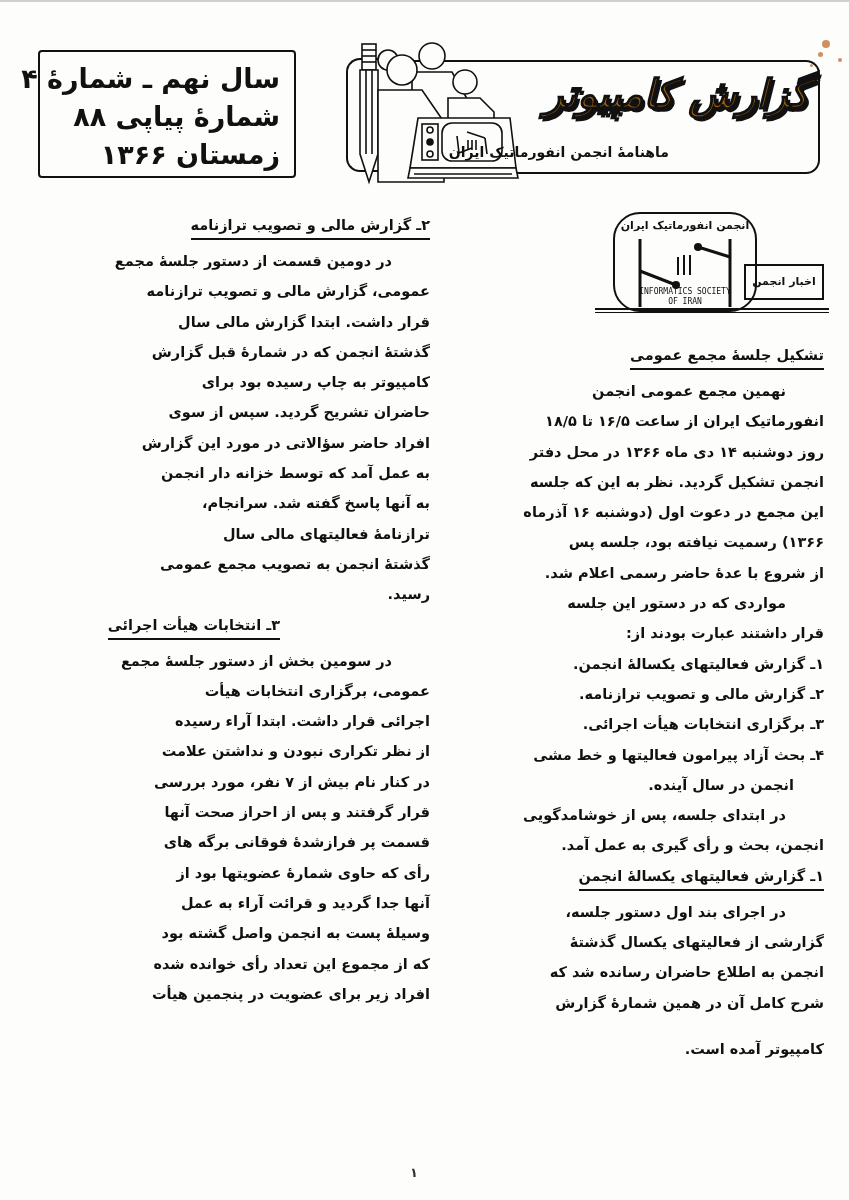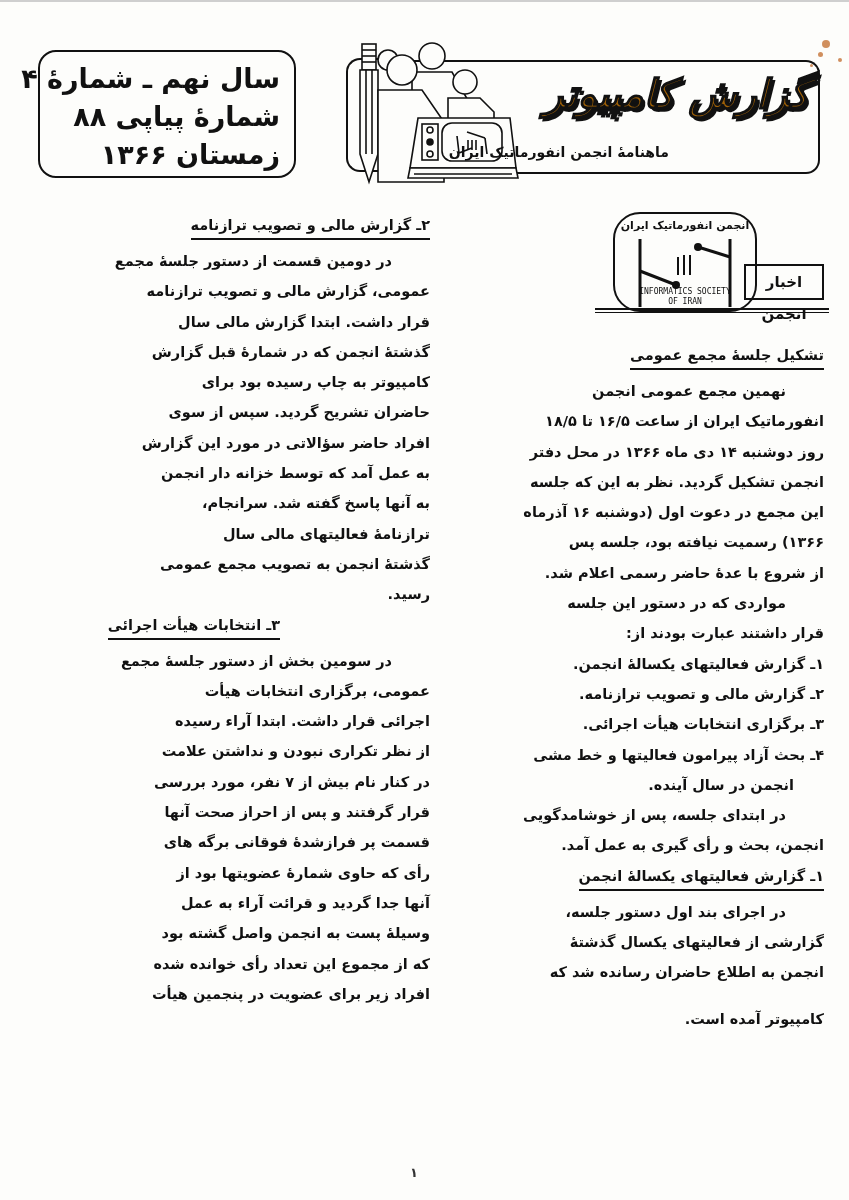--- a/index.html
+++ b/index.html
@@ -6,21 +6,21 @@
   body {
     width:849px; height:1200px; background:#fdfdfb; position:relative; overflow:hidden;
     font-family:"DejaVu Sans", sans-serif; color:#111;
   }
   .topline { position:absolute; left:0; top:0; width:849px; height:2px; background:#cfcfcf; }
   .stain { position:absolute; border-radius:50%; background:#c06a2a; opacity:.75; }
 
   
   .issue-box {
     position:absolute; left:38px; top:50px; width:258px; height:128px;
-    border:2px solid #111; border-radius:18px; box-sizing:border-box;
+    border:2px solid #111; border-radius:4px; box-sizing:border-box;
     direction:rtl; text-align:right; padding:8px 14px 0 10px;
   }
   .issue-line { font-weight:bold; font-size:27px; line-height:38px; white-space:nowrap; }
   .title-box {
     position:absolute; left:400px; top:60px; width:420px; height:114px;
     border:2px solid #111; border-left:none; border-radius:0 14px 14px 0; box-sizing:border-box;
   }
   .title-box-left {
     position:absolute; left:346px; top:58px; width:60px; height:114px;
     border:2px solid #111; border-right:none; border-radius:14px 0 0 14px; box-sizing:border-box;
@@ -33,21 +33,21 @@
   .mag-sub {
     position:absolute; right:180px; top:144px; direction:rtl;
     font-weight:bold; font-size:14px; white-space:nowrap;
   }
   .illus { position:absolute; left:322px; top:32px; width:200px; height:166px; }
 
   
   .logo { position:absolute; left:610px; top:207px; width:150px; height:110px; }
   .news-label {
     position:absolute; left:744px; top:264px; width:80px; height:36px; box-sizing:border-box;
-    border:2px solid #111; direction:rtl; text-align:center; font-weight:bold; font-size:15px; line-height:32px;
+    border:2px solid #111; direction:rtl; text-align:center; font-weight:bold; font-size:11px; line-height:32px;
   }
   .double-rule { position:absolute; left:595px; top:308px; width:234px; height:5px; border-top:2px solid #111; border-bottom:1px solid #111; box-sizing:border-box; }
 
   
   .col {
     position:absolute; direction:rtl; text-align:justify; text-align-last:right;
     font-weight:bold; font-size:14.5px; line-height:30.3px; letter-spacing:.6px;
   }
   .col-left { left:60px; top:210px; width:370px; }
   .col-right { left:466px; top:340px; width:358px; }
@@ -172,20 +172,21 @@
       <p class="first">در ابتدای جلسه، پس از خوشامدگویی</p>
       <p style="text-align-last: right;">انجمن، بحث و رأی گیری به عمل آمد.</p>
     </div>
   <div class="heading-wrap">
     <span class="heading">۱ـ گزارش فعالیتهای یکسالهٔ انجمن</span>
   </div>
   <div class="para" id="rc-p4">
       <p class="first">در اجرای بند اول دستور جلسه،</p>
       <p>گزارشی از فعالیتهای یکسال گذشتهٔ</p>
       <p>انجمن به اطلاع حاضران رسانده شد که</p>
+      <p>شرح کامل آن در همین شمارهٔ گزارش</p>
       <p style="text-align-last: right; margin-top: 16px;">کامپیوتر آمده است.</p>
     </div>
 </div>
 
 <div class="col col-left">
   <div class="heading-wrap">
     <span class="heading">۲ـ گزارش مالی و تصویب ترازنامه</span>
   </div>
   <div class="para" id="lc-p1">
       <p class="first">در دومین قسمت از دستور جلسهٔ مجمع</p>

